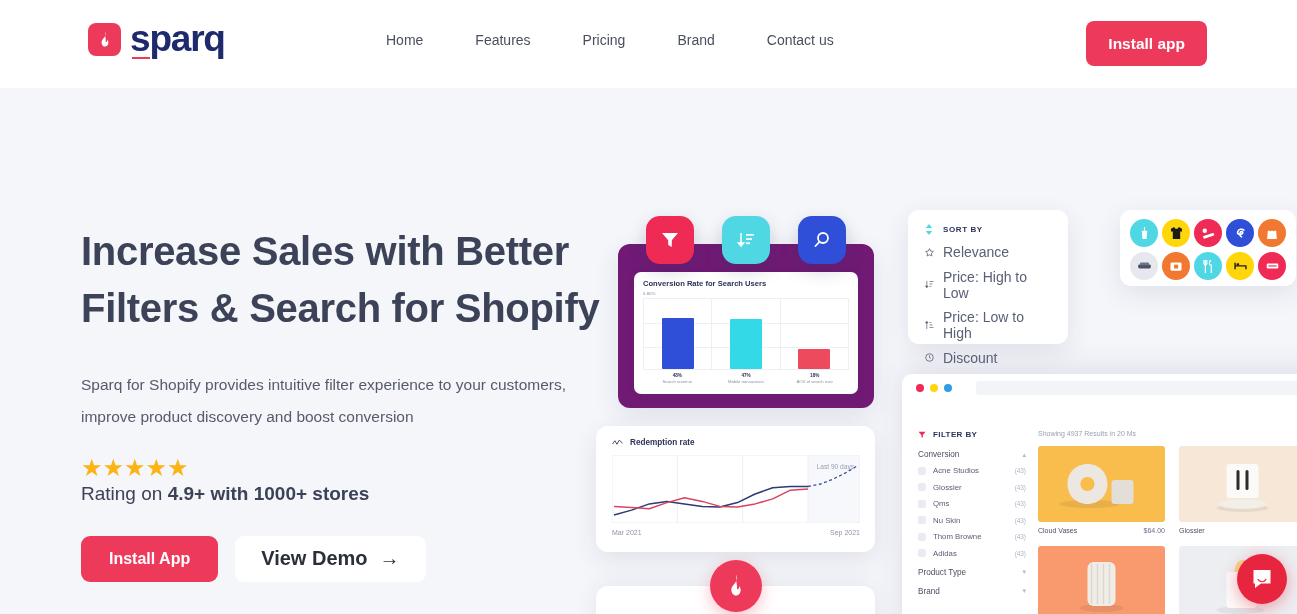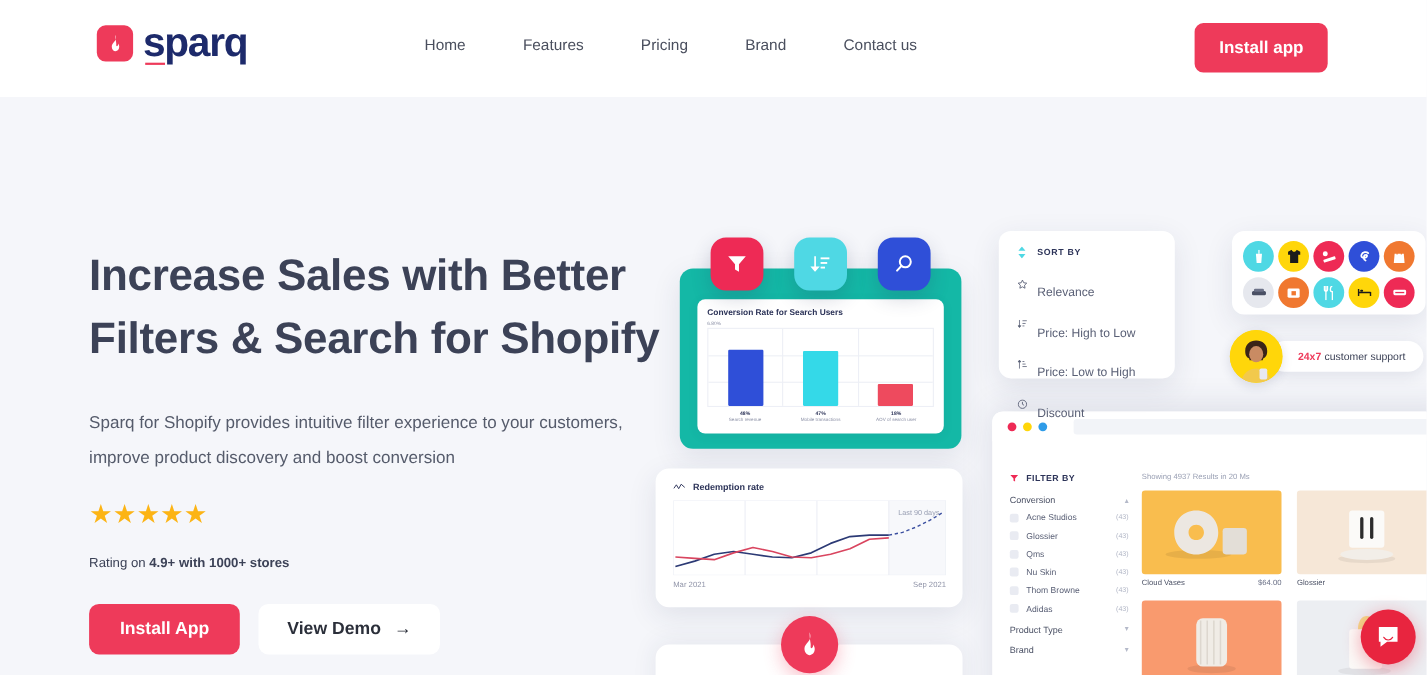--- a/index.html
+++ b/index.html
@@ -50,50 +50,50 @@
   
   .left-col{ position:absolute; left:81px; top:135px; width:545px; z-index:5; }
   .headline{
     font-size:40px; line-height:1.42; font-weight:700; color:#3c4257;
     letter-spacing:-0.3px;
   }
   .sub{
     margin-top:32px; font-size:15.5px; line-height:2.1; color:#555b6b; width:520px;
   }
   .stars{ margin-top:22px; display:flex; gap:3px; font-size:24px; color:#fcb415; line-height:1; }
-  .rating{ margin-top:24px; font-size:12px; color:#3c4257; }
+  .rating{ margin-top:3px; font-size:19px; color:#3c4257; }
   .rating b{ font-weight:700; }
   .cta-row{ margin-top:31px; display:flex; gap:17px; align-items:center; }
   .btn-install{
     background:#ee3a5a; color:#fff; border:none; border-radius:9px;
     height:46px; padding:0 28px; font-size:16px; font-weight:700;
     font-family:"Liberation Sans", sans-serif; cursor:pointer;
   }
   .btn-demo{
     background:#fff; color:#2b2f3a; border:none; border-radius:9px;
-    height:46px; padding:0 26px; font-size:16px; font-weight:700;
+    height:46px; padding:0 26px; font-size:20px; font-weight:700;
     font-family:"Liberation Sans", sans-serif; cursor:pointer;
     display:flex; align-items:center; gap:12px;
   }
 
   
   .badges{ position:absolute; left:646px; top:128px; display:flex; gap:28px; z-index:12; }
   .badge{
     width:48px; height:48px; border-radius:14px;
     display:flex; align-items:center; justify-content:center;
     box-shadow:0 7px 18px rgba(40,50,90,.20);
   }
   .badge.filter{ background:#ee2a55; }
   .badge.sort{ background:#4fd8e4; }
   .badge.search{ background:#2f4fd8; }
 
   
   .conv-card{
     position:absolute; left:618px; top:156px; width:256px; height:164px;
-    background:#14b8a6; border-radius:12px; box-shadow:0 8px 26px rgba(40,50,90,.10); z-index:8;
+    background:#701a75; border-radius:12px; box-shadow:0 8px 26px rgba(40,50,90,.10); z-index:8;
   }
   .conv-inner{
     position:absolute; left:16px; top:28px; width:224px; height:122px;
     background:#fff; border-radius:7px; box-shadow:0 2px 10px rgba(40,50,90,.07);
     padding:7px 9px 0 9px;
   }
   .conv-title{ font-size:7.6px; font-weight:600; color:#2c3358; }
   .conv-ymax{ font-size:4.4px; color:#8b90a6; margin-top:2.5px; }
   .conv-plot{
     position:relative; margin-top:2px; height:72px; width:206px;
@@ -110,21 +110,21 @@
 
   
   .sort-card{
     position:absolute; left:908px; top:122px; width:160px; height:134px;
     background:#fff; border-radius:11px; box-shadow:0 8px 26px rgba(40,50,90,.10);
     padding:14px 16px; z-index:10;
   }
   .sort-head{ display:flex; align-items:center; gap:9px; margin-bottom:9px; }
   .sort-head-txt{ font-size:8px; font-weight:700; letter-spacing:.6px; color:#2c3358; }
   .sort-row{ display:flex; align-items:center; gap:9px; margin-bottom:8.5px; }
-  .sort-row-txt{ font-size:11px; color:#5a6076;margin-top:16px; }
+  .sort-row-txt{ font-size:14px; color:#5a6076; }
   .sort-ico{ width:10px; display:flex; justify-content:center; flex:none; }
 
   
   .cat-card{
     position:absolute; left:1120px; top:122px; width:176px; height:76px;
     background:#fff; border-radius:11px; box-shadow:0 8px 26px rgba(40,50,90,.10);
     padding:9px 10px; display:grid; grid-template-columns:repeat(5,1fr); gap:5px 4px; z-index:10;
   }
   .cat-ico{
     width:28px; height:28px; border-radius:50%;
@@ -421,35 +421,20 @@
         </svg>
       </div>
     <div class="cat-ico" style="background:#ee2a55">
         <svg width="13" height="8" viewBox="0 0 14 9">
           <rect x="0.5" y="1.6" width="13" height="5.6" rx="1.4" fill="#fff"></rect>
           <rect x="2.4" y="3.8" width="9.2" height="1.3" fill="#ee2a55"></rect>
         </svg>
       </div>
   </div>
 
-  <div class="support">
-    <div class="support-avatar">
-      <svg width="48" height="48" viewBox="0 0 48 48">
-        <circle cx="24" cy="24" r="24" fill="#ffd60a"></circle>
-        <path d="M14 19c0-6 4.4-9.5 10-9.5S34 13 34 19c0 4-1.4 5.6-3 6.4-1 .5-1 2.2-1 2.2h-12s0-1.7-1-2.2C15.4 24.6 14 23 14 19z" fill="#3a2418"></path>
-        <ellipse cx="24" cy="22" rx="6.4" ry="7.4" fill="#c98b63"></ellipse>
-        <path d="M10 48c1.6-9 7.6-13 14-13s12.4 4 14 13H10z" fill="#f2c94c"></path>
-        <rect x="27" y="35" width="7" height="10" rx="1.6" fill="#e8e8ef"></rect>
-      </svg>
-    </div>
-    <div class="support-pill">
-      <span class="hl">24x7</span>
-      <span>customer support</span>
-    </div>
-  </div>
 
   <div class="redeem-card">
     <div class="redeem-head">
       <svg width="11" height="7" viewBox="0 0 12 8">
           <path d="M0.6 5.4L3 2 5.4 6 8 1.4l3.4 3" stroke="#2c3358" stroke-width="1" fill="none" stroke-linecap="round"></path>
         </svg>
       <span class="redeem-title">Redemption rate</span>
     </div>
     <div class="redeem-plot">
       <span class="redeem-last">Last 90 days</span>

